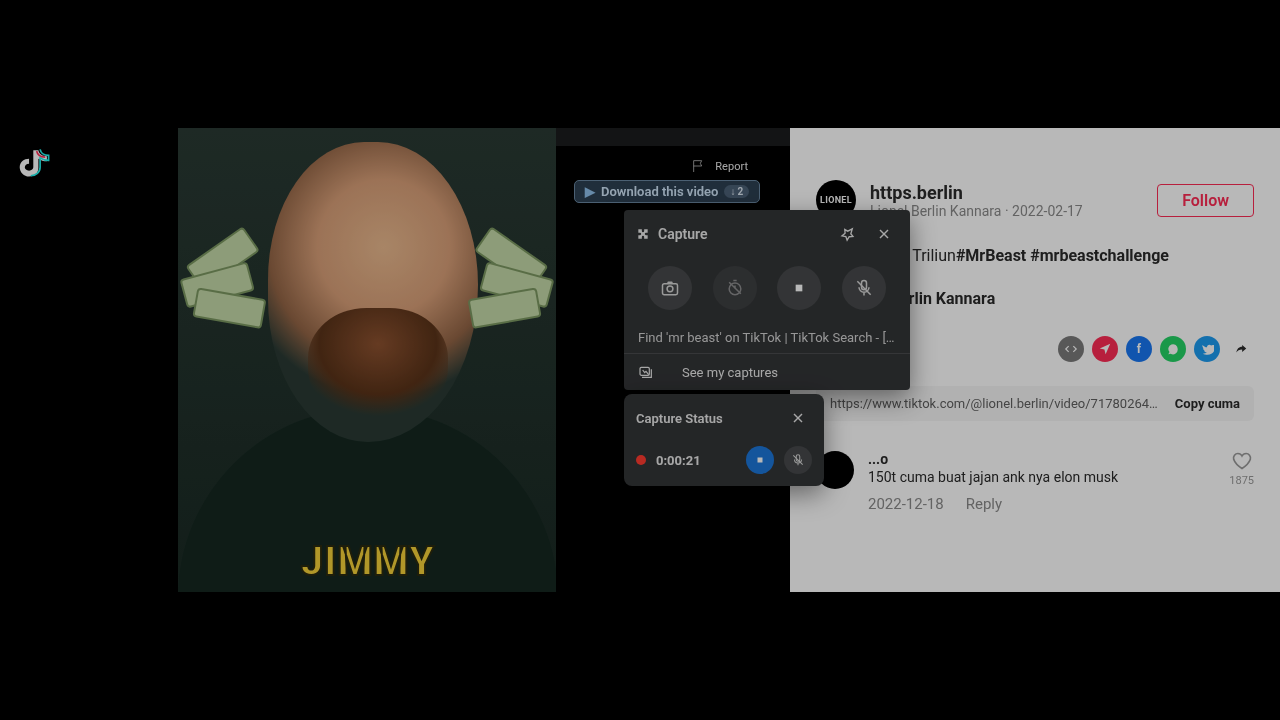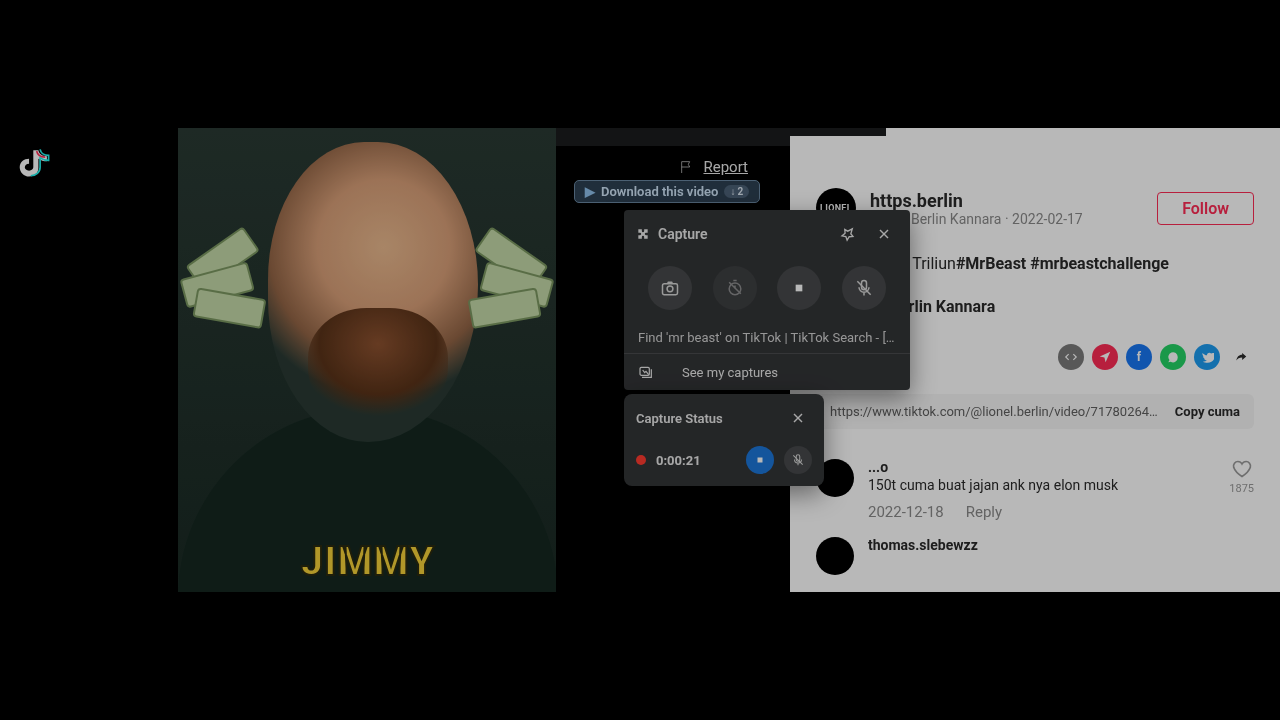--- a/index.html
+++ b/index.html
@@ -98,25 +98,24 @@
   left:198px; top:5px;
   width:38px; height:3px;
   background:#2d8cff;
   border-radius:2px;
 }
 
 .report-btn {
   position:absolute;
   right:32px; top:24px;
   display:flex; align-items:center; gap:8px;
-  color:#e8e8e8; font-size:15px;
+  color:#e8e8e8; font-size:11px;
   background:rgba(0,0,0,.25);
   padding:6px 10px;
   border-radius:4px;
-  text-decoration:underline;
 }
 .report-btn svg{ width:16px; height:16px; stroke:#e8e8e8; fill:none; }
 
 .download-btn {
   position:absolute;
   left:574px; top:52px;
   display:flex; align-items:center; gap:6px;
   background:#2d4052;
   border:1px solid #6986a0;
   color:#cfe4f7;
@@ -137,21 +136,21 @@
   width:34px; height:34px;
   border-radius:50%;
   background:#3a3c3e;
   display:flex;align-items:center;justify-content:center;
 }
 .collapse-btn svg{width:16px;height:16px;stroke:#ddd;stroke-width:2;fill:none;}
 
 
 .info-col {
   position:absolute;
-  left:790px; top:8px;
+  left:790px; top:0;
   width:490px; height:464px;
   background:#fff;
   padding:0 26px 0 26px;
   color:#2a2a2a;
 }
 .author-row{
   display:flex; align-items:center; gap:14px;
   margin-top:52px;
 }
 .author-ava{
@@ -445,26 +444,20 @@
         </div>
       </div>
       <div class="comment-like">
         <svg viewBox="0 0 24 24">
             <path d="M12 21s-8-5-10-11c-1-4 2-7 5-7 2 0 4 1 5 3 1-2 3-3 5-3 3 0 6 3 5 7-2 6-10 11-10 11z"></path>
           </svg>
         <span class="comment-like-n">1875</span>
       </div>
     </div>
 
-    <div class="comment" style="margin-top:16px;">
-      <div class="comment-ava"></div>
-      <div class="comment-body">
-        <div class="comment-user">thomas.slebewzz</div>
-      </div>
-    </div>
   </div>
 
   <div class="capture-pop">
     <div class="capture-head">
       <svg viewBox="0 0 24 24">
           <path d="M4 4h6v3a2 2 0 104 0V4h6v6h-3a2 2 0 100 4h3v6h-6v-3a2 2 0 10-4 0v3H4v-6h3a2 2 0 100-4H4z"></path>
         </svg>
       <span style="font-weight:600">Capture</span>
       <div class="spacer"></div>
       <div class="icon-btn">

